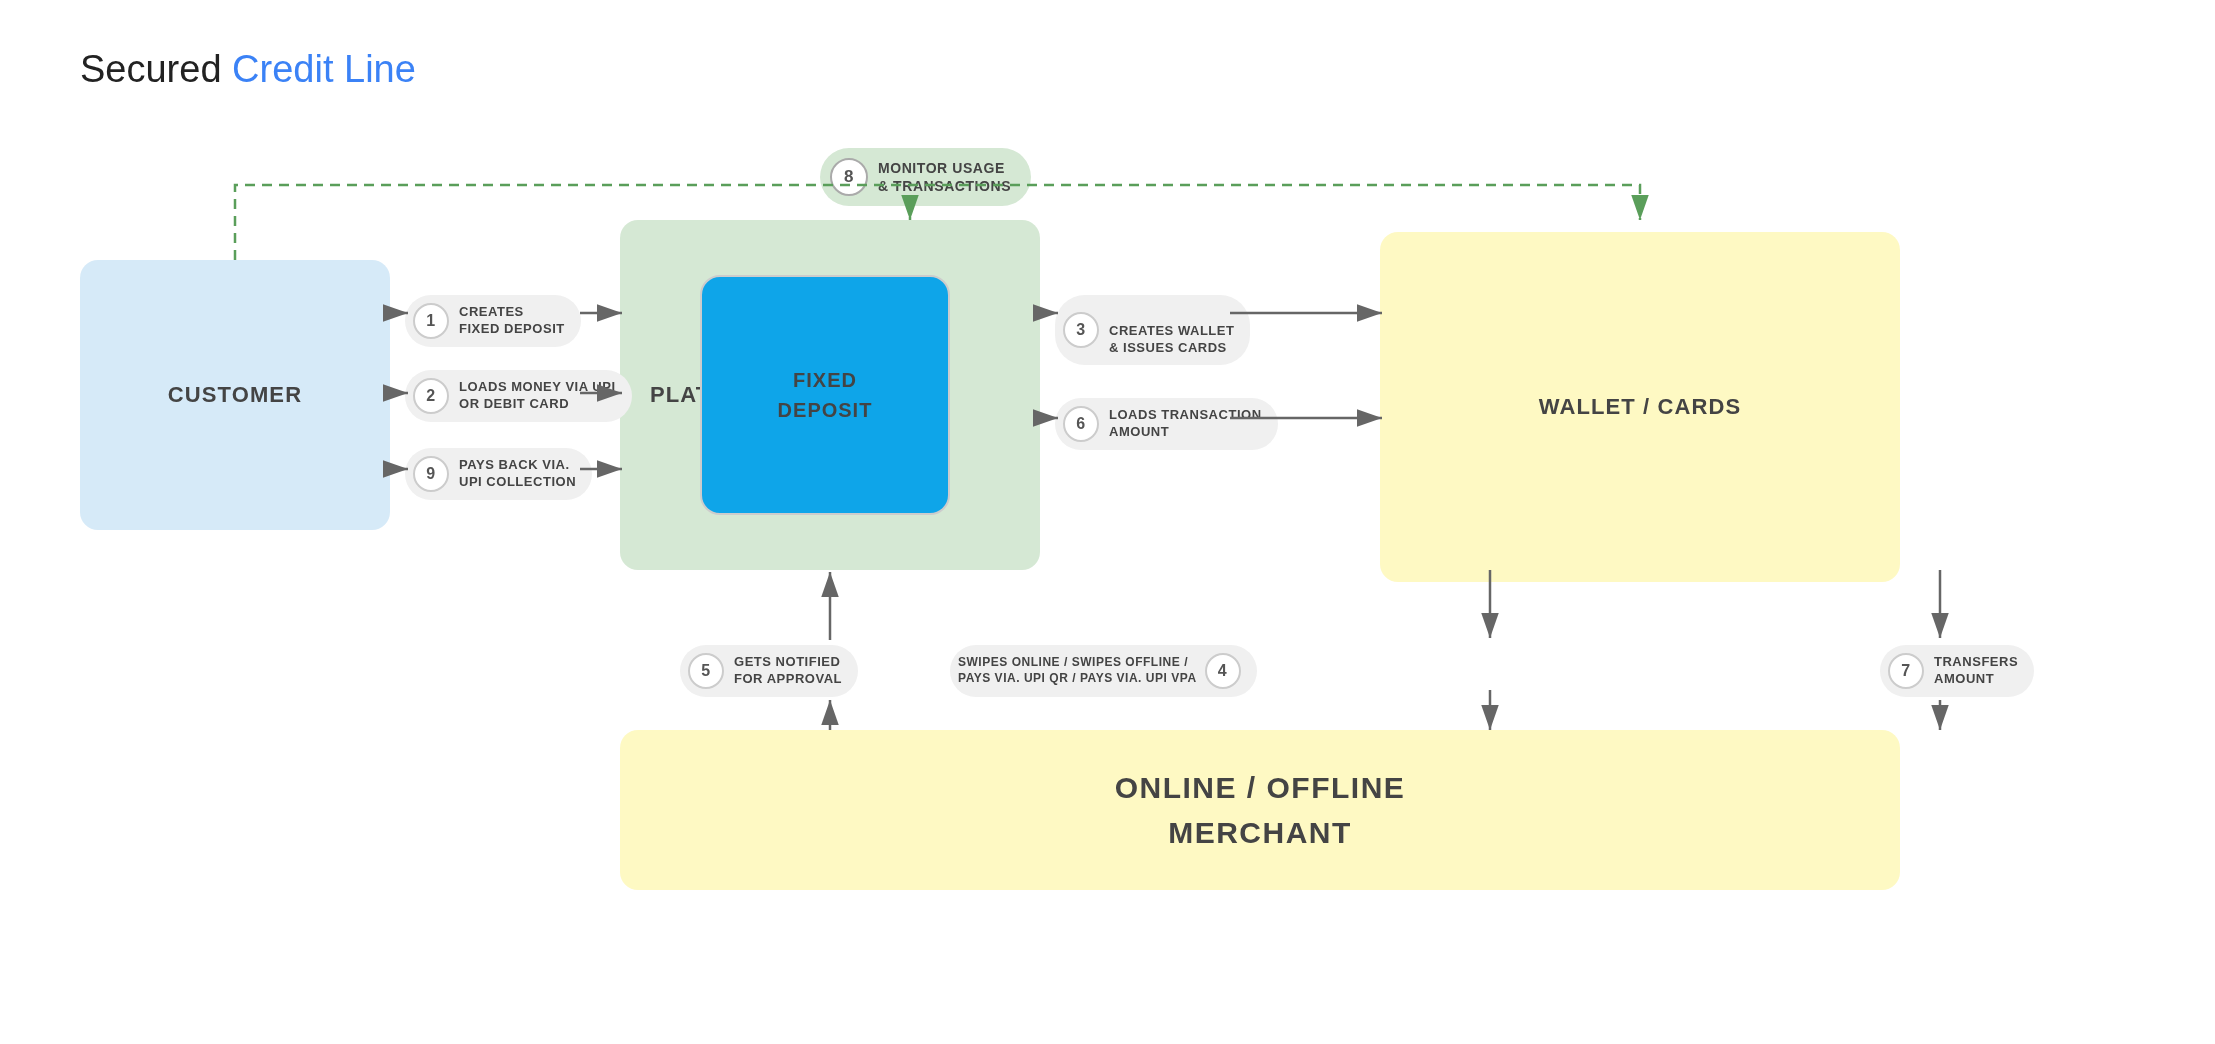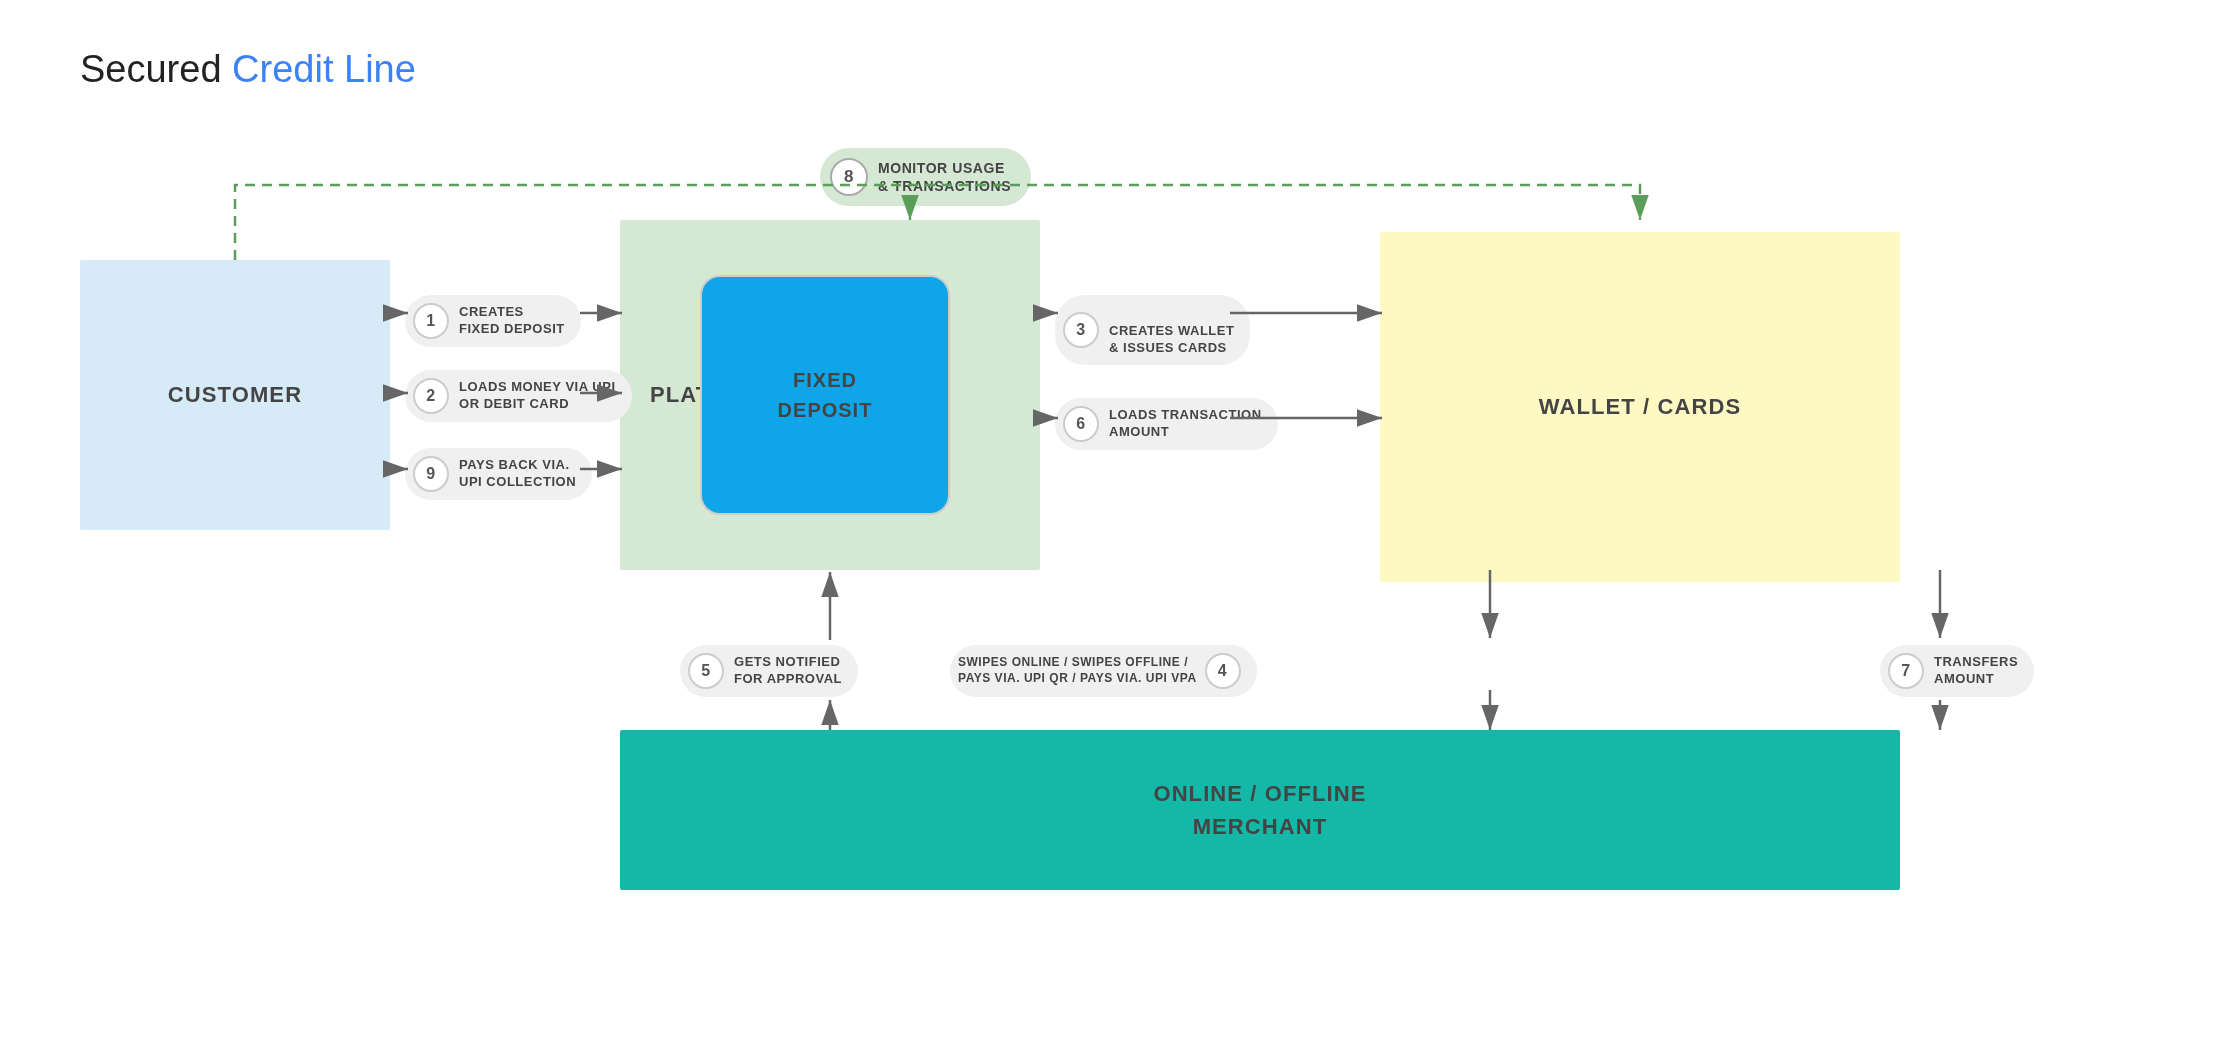--- a/index.html
+++ b/index.html
@@ -21,21 +21,21 @@
     }
     .page-title span {
       color: #3b82f6;
       font-weight: 400;
       text-align: right;
     }
 
     
     .box {
       position: absolute;
-      border-radius: 2px;
+      border-radius: 18px;
       display: flex;
       align-items: center;
       justify-content: center;
       text-align: center;
       font-weight: 700;
       font-size: 22px;
       letter-spacing: 0.05em;
       color: #444;
     }
     .box-customer {
@@ -64,26 +64,26 @@
     }
     .box-wallet {
       background: #FEF9C3;
       left: 1380px;
       top: 220px;
       width: 520px;
       height: 350px;
       margin-top: 12px;
     }
     .box-merchant {
-      background: #14b8a6;
+      background: #fef9c3;
       left: 620px;
       top: 730px;
       width: 1280px;
       height: 160px;
-      font-size: 22px;
+      font-size: 30px;
     }
 
     
     .step-pill {
       position: absolute;
       background: #f0f0f0;
       border-radius: 30px;
       display: flex;
       align-items: center;
       padding: 8px 16px 8px 8px;

